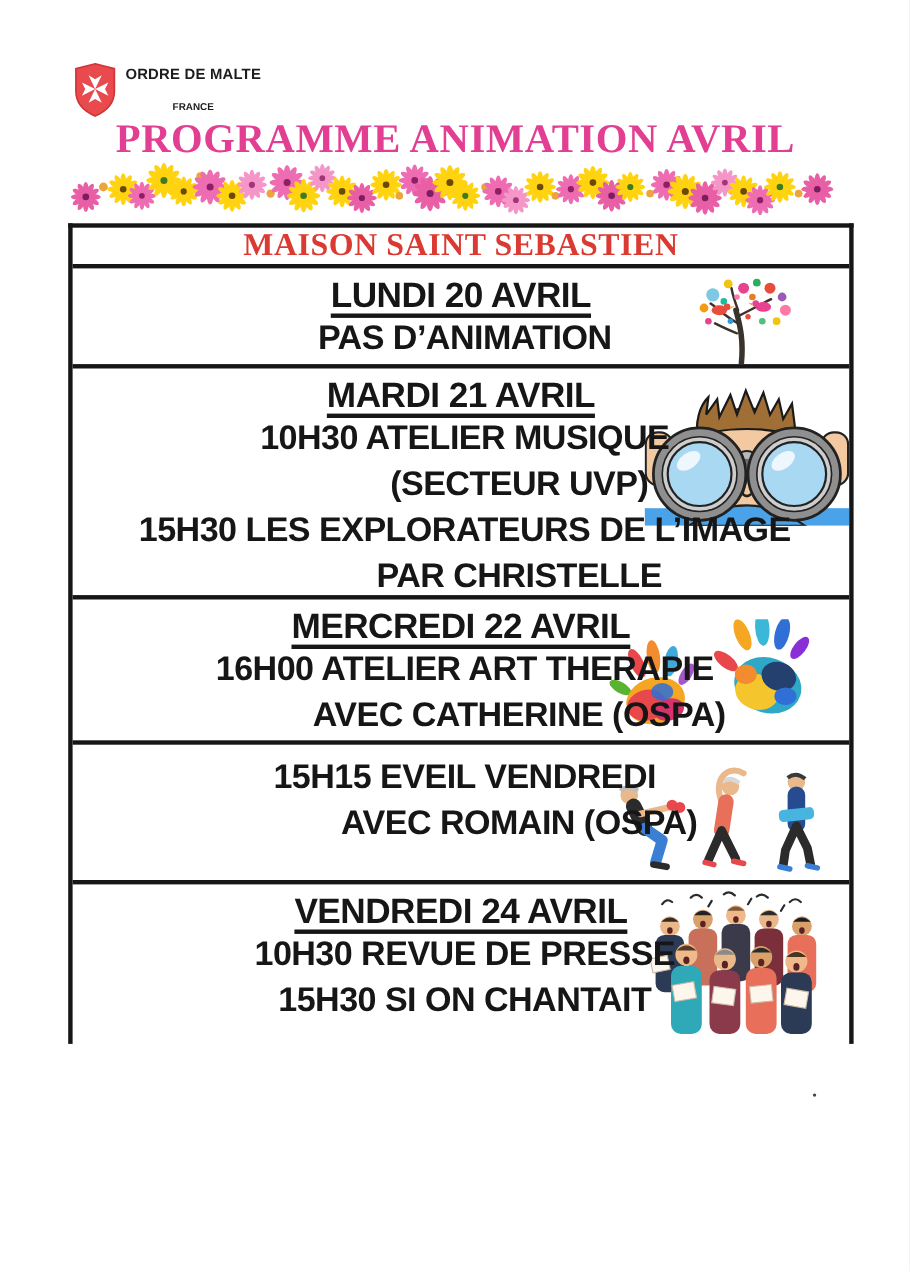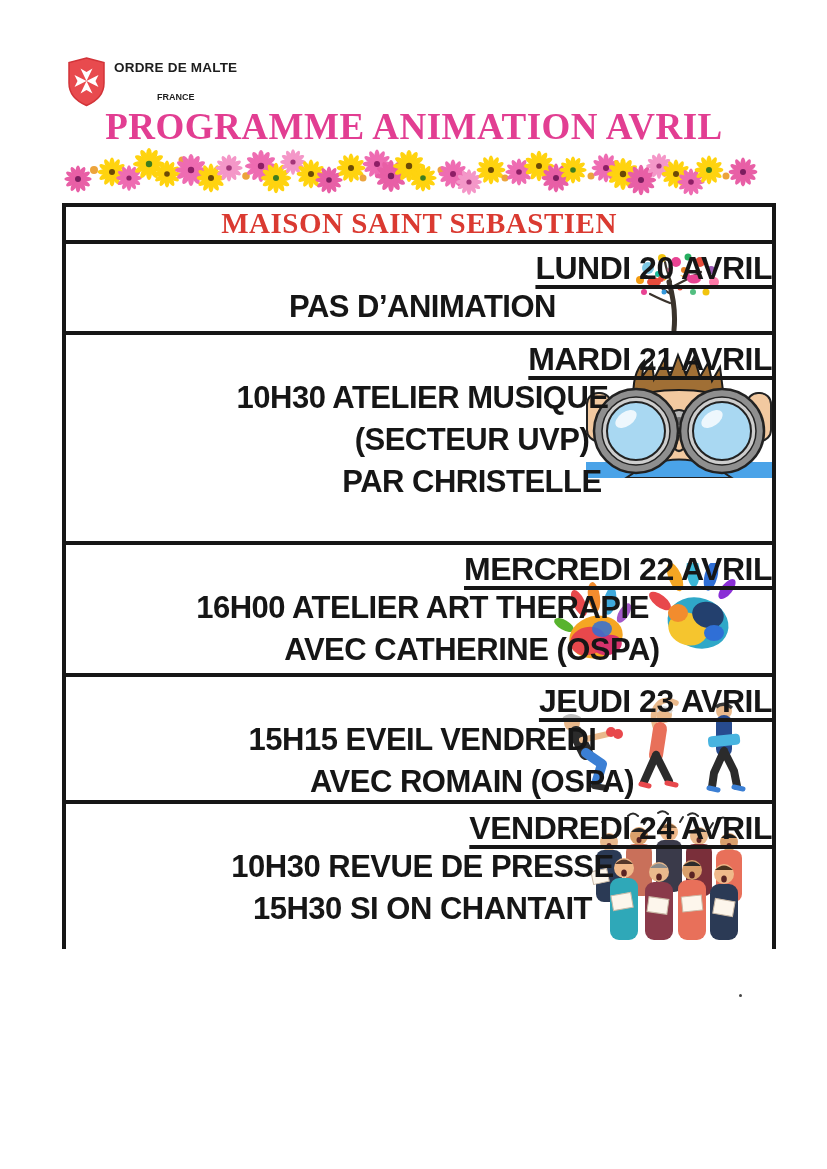--- a/index.html
+++ b/index.html
@@ -33,21 +33,21 @@
     color:#da3a31;letter-spacing:.5px;
   }
   .row{position:relative;box-sizing:border-box;border-bottom:4px solid #161616;overflow:hidden;}
   .row.last{border-bottom:none;}
   .r-lundi{height:91px;}
   .r-mardi{height:210px;}
   .r-mercredi{height:132px;}
   .r-jeudi{height:127px;}
   .r-vendredi{height:145px;}
   .day{
-    position:relative;z-index:2;text-align:right;padding-top:6px;
+    position:relative;z-index:2;text-align:center;padding-top:6px;
     font-size:32px;font-weight:bold;letter-spacing:-.5px;line-height:36px;
   }
   .day span{
     text-decoration:underline;text-decoration-thickness:4px;text-underline-offset:6px;
   }
   .line{
     position:relative;z-index:2;font-size:31px;font-weight:bold;letter-spacing:-.5px;
     line-height:42px;padding-left:7px;white-space:nowrap;text-align:center;
   }
   .line:first-of-type{margin-top:8px;}
@@ -214,20 +214,21 @@
             <circle cx="69" cy="28" r="3" fill="#e84393"></circle>
           <path d="M66,28 L62,27 L66,30 Z" fill="#f39c12"></path>
         </g>
       </svg>
     </div>
 
     <div class="row r-mardi">
       <div class="day"><span>MARDI 21 AVRIL</span></div>
       <div class="line">10H30 ATELIER MUSIQUE</div>
       <div class="line indent">(SECTEUR UVP)</div>
+      <div class="line">15H30 LES EXPLORATEURS DE L’IMAGE</div>
       <div class="line indent">PAR CHRISTELLE</div>
       <svg class="row-art art-binoculars" width="186" height="143" viewBox="0 0 186 143">
         <ellipse cx="93" cy="88" rx="40" ry="52" fill="#f2c9a0" stroke="#222" stroke-width="2"></ellipse>
         <path d="M48,64 C46,48 50,34 58,26 L56,42 L66,28 L68,44 L78,24 L84,42 L92,20 L100,40 L108,22 L114,42 L122,28 L126,46 L134,32 L138,64 C120,52 66,52 48,64 Z" fill="#a06f35" stroke="#1a1a1a" stroke-width="2"></path>
         <path d="M60,74 Q72,66 84,74 M102,74 Q114,66 126,74" stroke="#222" stroke-width="2.5" fill="none"></path>
         <path d="M93,100 L89,114 Q93,118 97,114 M84,128 L102,128" stroke="#222" stroke-width="2.2" fill="none"></path>
         <rect x="1" y="58" width="24" height="48" rx="11" fill="#f2c9a0" stroke="#222" stroke-width="2"></rect>
         <rect x="161" y="58" width="24" height="48" rx="11" fill="#f2c9a0" stroke="#222" stroke-width="2"></rect>
         <rect x="0" y="127" width="186" height="16" fill="#4aa3e8"></rect>
         <path d="M40,143 Q93,106 146,143 Z" fill="#4aa3e8" stroke="#222" stroke-width="2"></path>
@@ -273,21 +274,20 @@
           <ellipse cx="166" cy="60" rx="31" ry="25" transform="rotate(18 166 60)" fill="#2fa8c8"></ellipse>
           <ellipse cx="156" cy="66" rx="20" ry="16" transform="rotate(18 156 66)" fill="#f5c52e"></ellipse>
           <ellipse cx="176" cy="52" rx="16" ry="13" transform="rotate(18 176 52)" fill="#23406e"></ellipse>
           <ellipse cx="146" cy="50" rx="10" ry="9" fill="#f28c2e"></ellipse>
           <ellipse cx="182" cy="70" rx="10" ry="8" fill="#2f6fd6"></ellipse>
         </g>
       </svg>
     </div>
 
     <div class="row r-jeudi">
-      <div class="day"><span>JEUDI 23 AVRIL</span></div>
       <div class="line">15H15 EVEIL VENDREDI</div>
       <div class="line indent">AVEC ROMAIN (OSPA)</div>
       <svg class="row-art art-exercise" width="206" height="110" viewBox="0 0 206 110">
         <g>
           <circle cx="20" cy="38" r="8" fill="#e9b98c"></circle>
           <path d="M12,34 Q18,28 28,34" stroke="#bdbdbd" stroke-width="4" fill="none"></path>
           <path d="M24,48 L34,68" stroke="#2b2b2b" stroke-width="14" stroke-linecap="round"></path>
           <path d="M30,55 L56,49" stroke="#e9b98c" stroke-width="6" stroke-linecap="round"></path>
           <circle cx="59" cy="47" r="5" fill="#e8484c"></circle>
             <circle cx="66" cy="49" r="5" fill="#e8484c"></circle>

